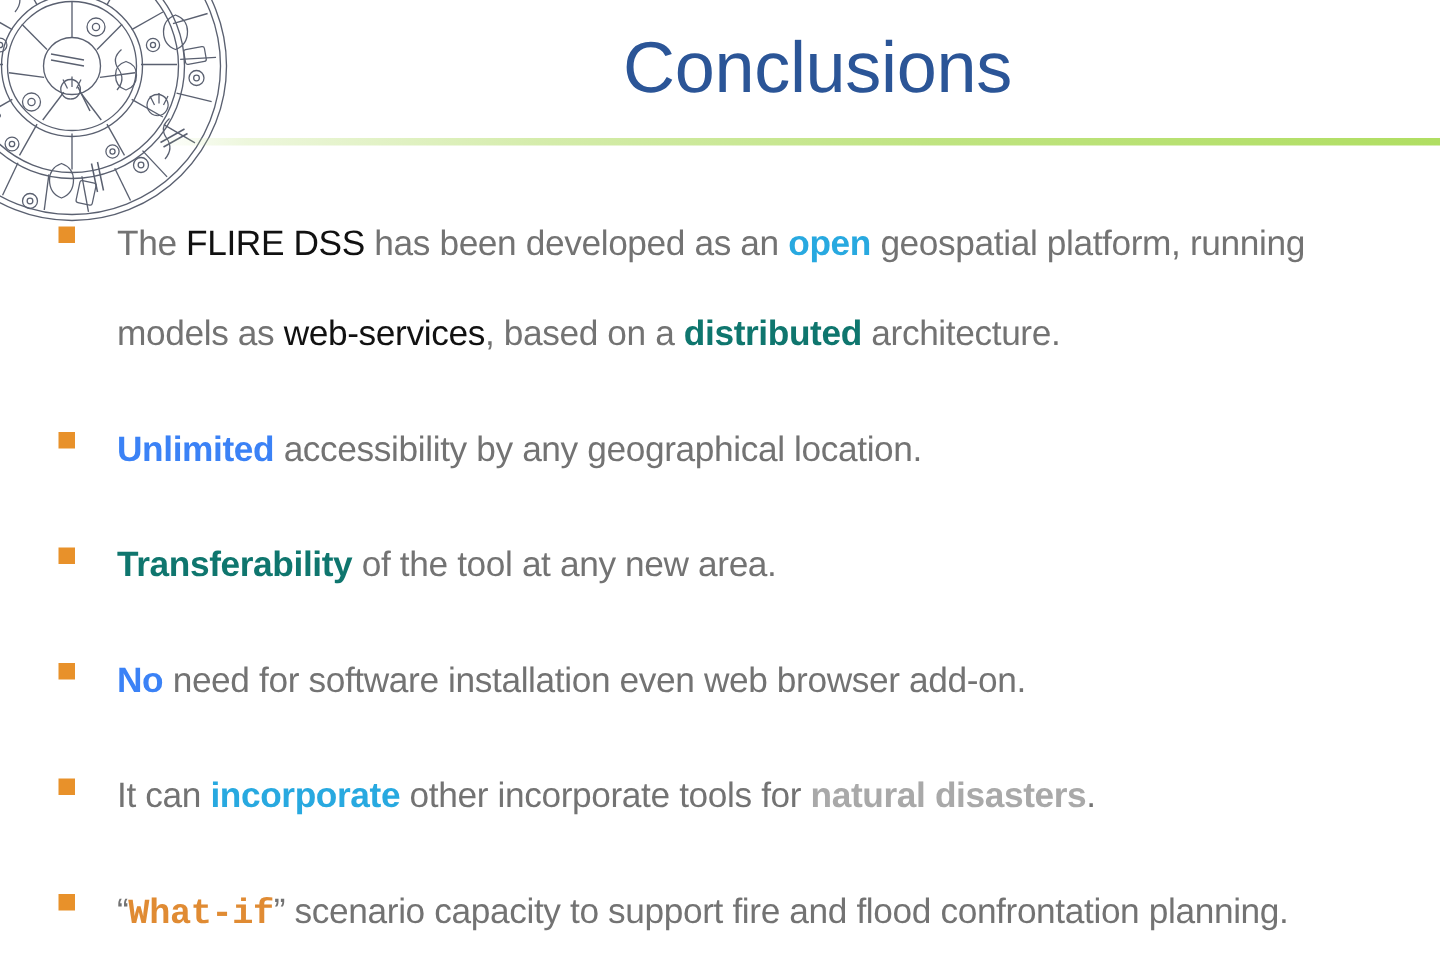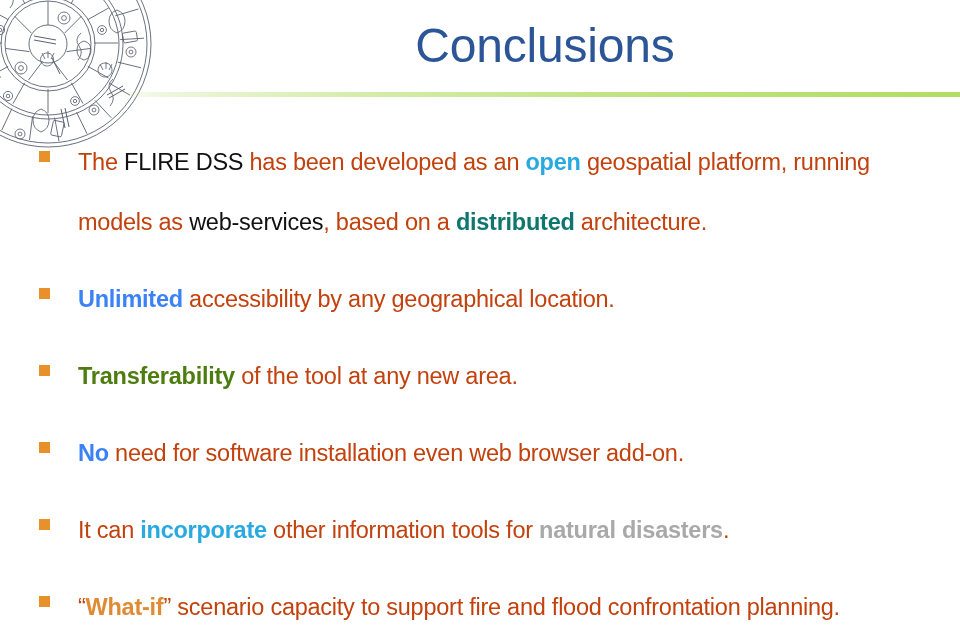--- a/index.html
+++ b/index.html
@@ -103,24 +103,24 @@
   .bullet-row.justify .bullet-text {
     text-align: justify;
     text-align-last: left;
   }
 
   
   .kw { font-weight: 700; }
   .c-cyan   { color: #28a9e0; }
   .c-green  { color: #0f766e; }
   .c-red    { color: #3b82f6; }
-  .c-purple { color: #4d7c0f; text-align: center; }
+  .c-purple { color: #0f766e; text-align: center; }
   .c-gray   { color: #a9a9a9; }
-  .c-orange { color: #e08b33; }
-  .c-black  { color: #c2410c; }
+  .c-orange { color: #e08b33; font-family: Liberation Mono, monospace; }
+  .c-black  { color: #737373; }
   .b        { font-weight: 400; color: #111111; }
 </style>
 </head>
 <body>
 
 <div id="slide">
 
   <div id="logo">
     <svg width="212" height="212" viewBox="0 0 212 212" xmlns="http://www.w3.org/2000/svg">
       <g fill="none" stroke="#5a6070" stroke-width="0.9">
@@ -275,21 +275,21 @@
     <div class="bullet-row">
       <span class="bullet-marker"></span>
       <span class="bullet-text"><span class="kw c-purple">Transferability</span><span class="c-black"> of the tool at any new area.</span></span>
     </div>
     <div class="bullet-row">
       <span class="bullet-marker"></span>
       <span class="bullet-text"><span class="kw c-red">No</span><span class="c-black"> need for software installation even web browser add-on.</span></span>
     </div>
     <div class="bullet-row">
       <span class="bullet-marker"></span>
-      <span class="bullet-text"><span class="c-black">It can </span><span class="kw c-cyan">incorporate</span><span class="c-black"> other information tools for </span><span class="kw c-gray">natural disasters</span><span class="c-black">.</span></span>
+      <span class="bullet-text"><span class="c-black">It can </span><span class="kw c-cyan">incorporate</span><span class="c-black"> other incorporate tools for </span><span class="kw c-gray">natural disasters</span><span class="c-black">.</span></span>
     </div>
     <div class="bullet-row justify">
       <span class="bullet-marker"></span>
       <span class="bullet-text"><span class="c-black">“</span><span class="kw c-orange">What-if</span><span class="c-black">”</span><span class="c-black"> scenario capacity to support fire and flood confrontation planning.</span></span>
     </div>
   </div>
 
 </div>
 
 </body></html>

